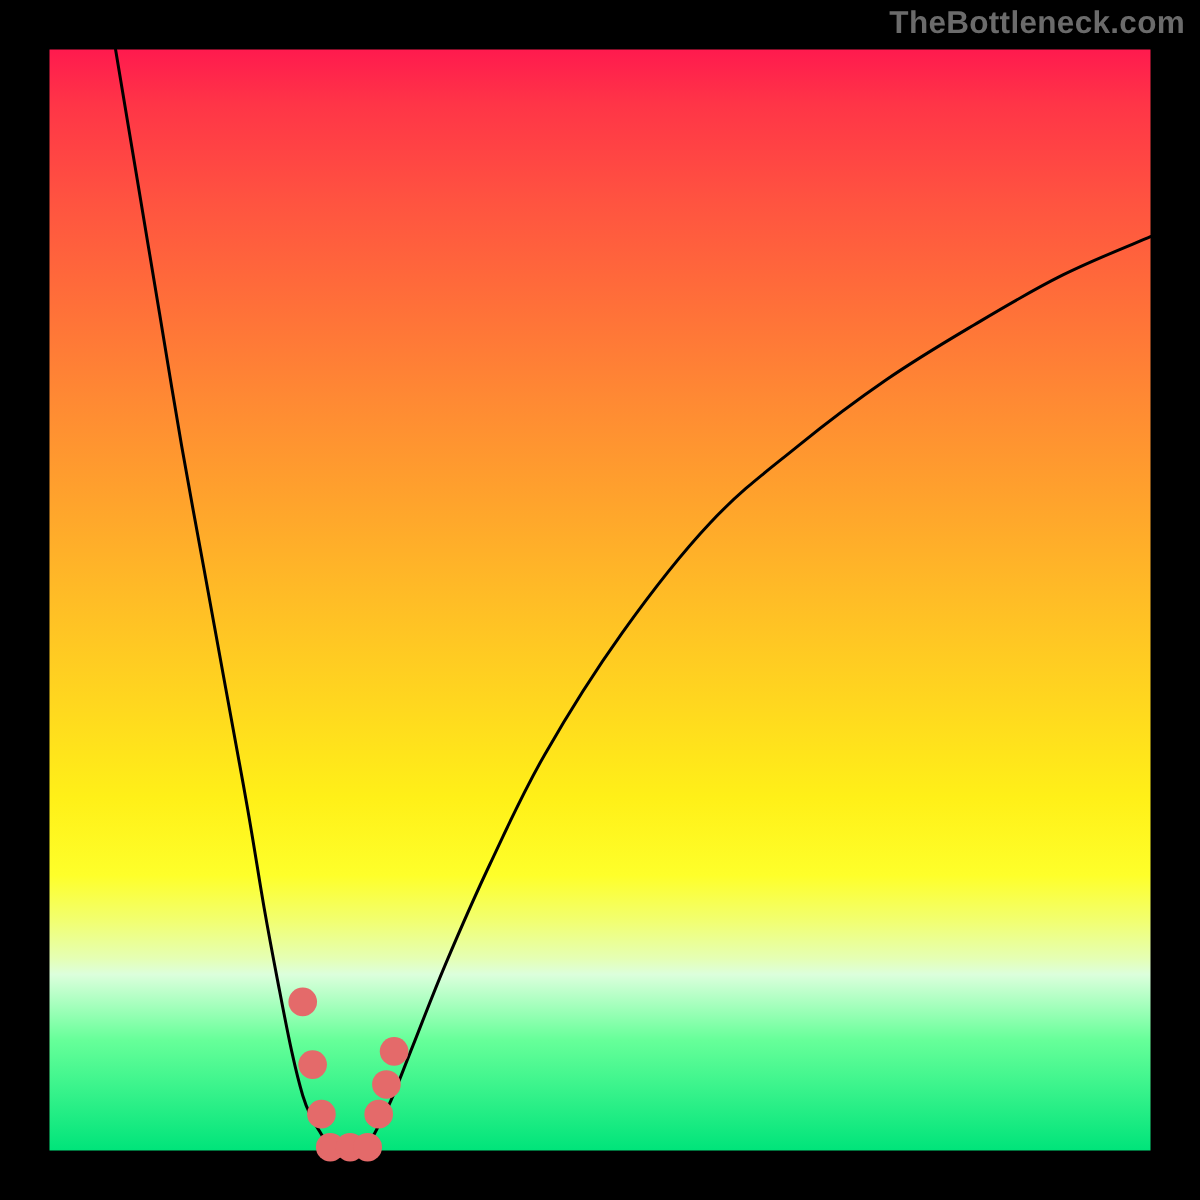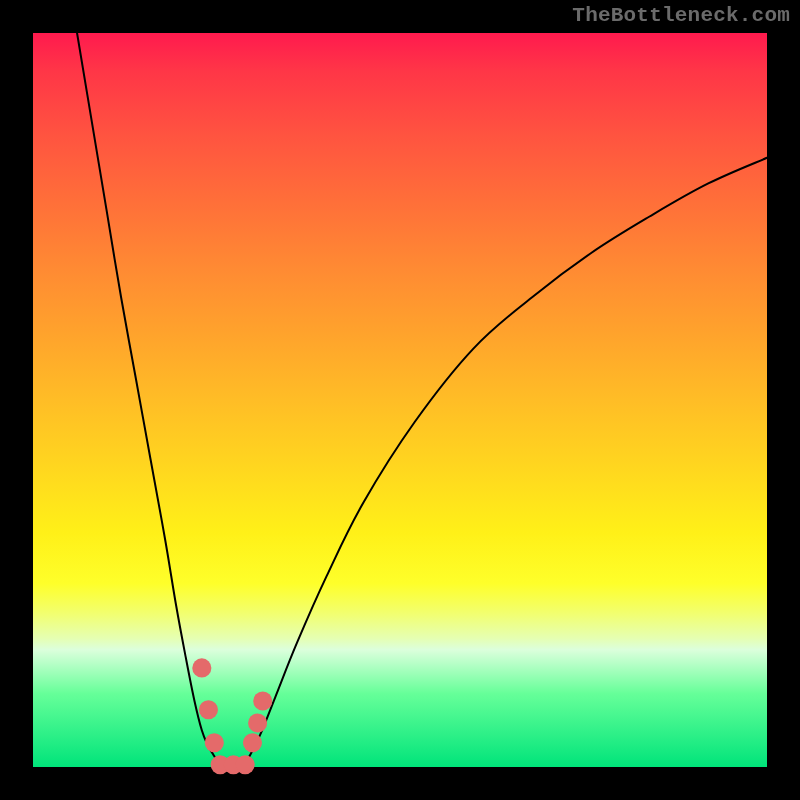--- a/index.html
+++ b/index.html
@@ -40,21 +40,21 @@
       #e5ffb3 82.5%,
       #dcffdc 84%,
       #66ff99 90%,
       #00e47a 100%
     );
   }
   .watermark {
     position: absolute;
     top: 4px;
     right: 10px;
-    font-family: Liberation Mono, monospace;
+    font-family: Liberation Sans, sans-serif;
     font-size: 21px;
     font-weight: 600;
     color: #6b6b6b;
     letter-spacing: 0.2px;
     user-select: none;
   }
   svg.overlay {
     position: absolute;
     top: 33px;
     left: 33px;

